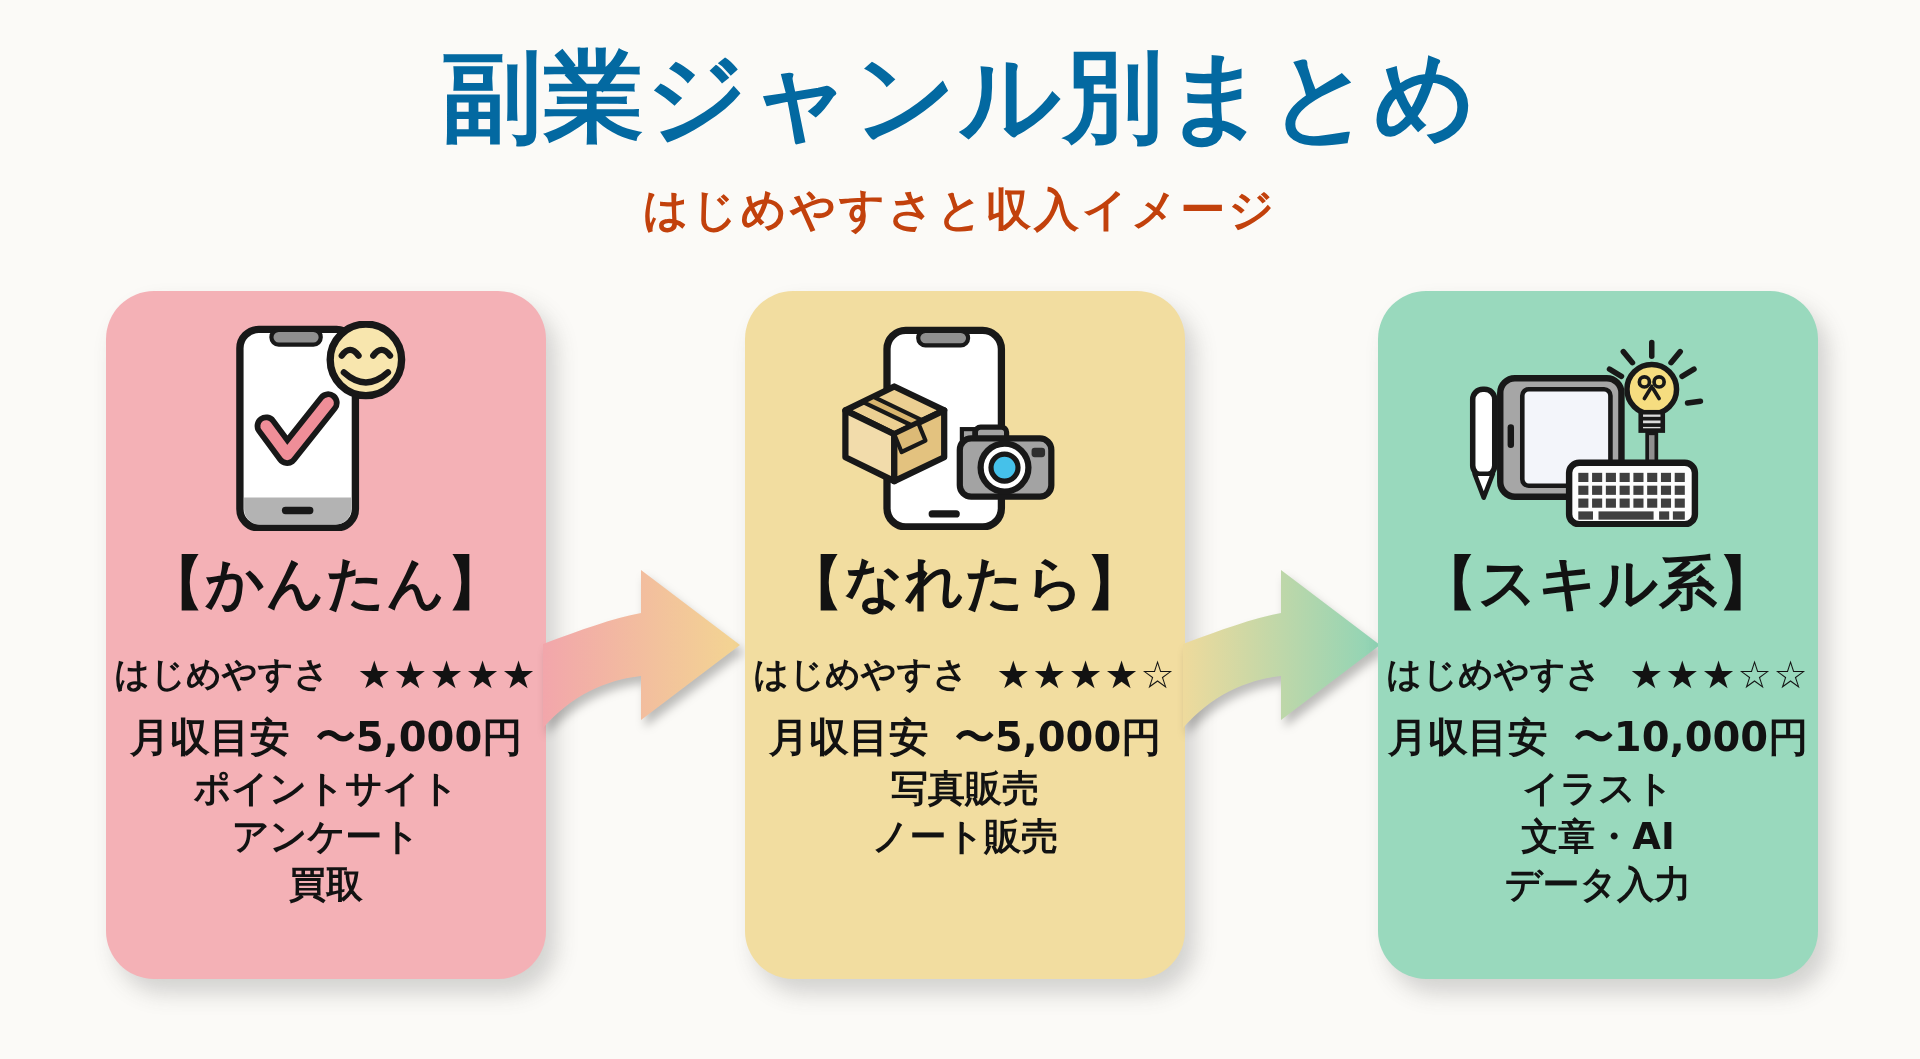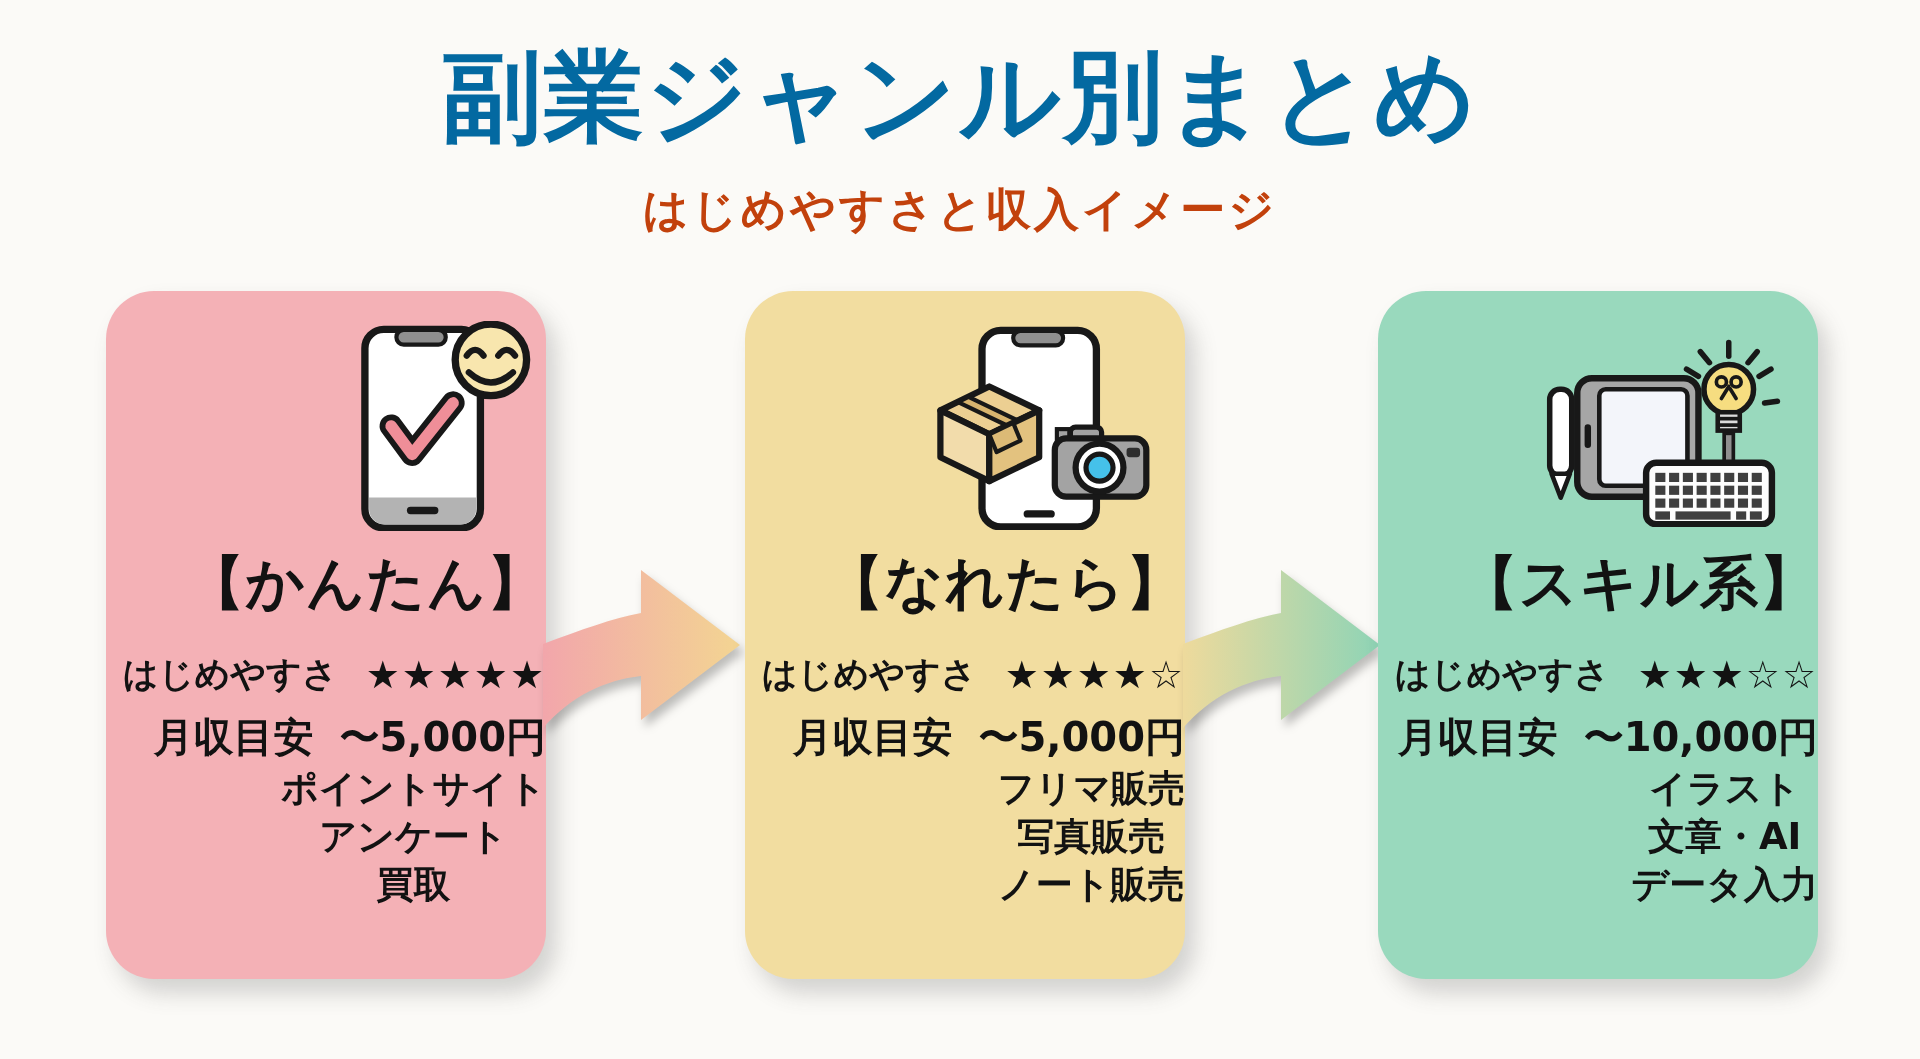--- a/index.html
+++ b/index.html
@@ -12,21 +12,21 @@
     position:absolute;top:44px;left:0;width:100%;text-align:center;
     font-size:100px;font-weight:900;letter-spacing:2px;line-height:1.05;color:#0369a1;
   }
   .subtitle{
     position:absolute;top:180px;left:0;width:100%;text-align:center;
     font-size:45px;font-weight:900;letter-spacing:3px;color:#c2410c;
   }
   .card{
     position:absolute;top:291px;width:440px;height:688px;border-radius:48px;
     box-shadow:10px 14px 22px rgba(70,70,70,.22);
-    display:flex;flex-direction:column;align-items:flex-end;
+    display:flex;flex-direction:column;align-items:center;
   }
   .card-easy{left:106px;}
   .card-mid{left:745px;}
   .card-skill{left:1378px;}
   .card-icon{
     margin-top:24px;height:222px;display:flex;align-items:center;justify-content:center;
   }
   .card-heading{font-size:58px;font-weight:900;margin-top:8px;letter-spacing:1px;white-space:nowrap;}
   .stat-line{
     margin-top:28px;display:flex;align-items:center;gap:28px;
@@ -118,21 +118,20 @@
     <div class="card-heading">【なれたら】</div>
     <div class="stat-line">
       <span>はじめやすさ</span>
       <span class="stars">★★★★☆</span>
     </div>
     <div class="income-line">
       <span>月収目安</span>
       <span>〜5,000円</span>
     </div>
     <div class="items">
-      <div class="item">フリマ販売</div>
       <div class="item">写真販売</div>
       <div class="item">ノート販売</div>
     </div>
   </div>
 
   <svg class="arrow arrow-2" width="200" height="205" viewBox="0 0 200 205">
     <defs>
       <linearGradient id="grad2" x1="0" y1="0" x2="1" y2="0">
         <stop offset="0" stop-color="#eeda9c"></stop>
         <stop offset="1" stop-color="#8ed4b6"></stop>

